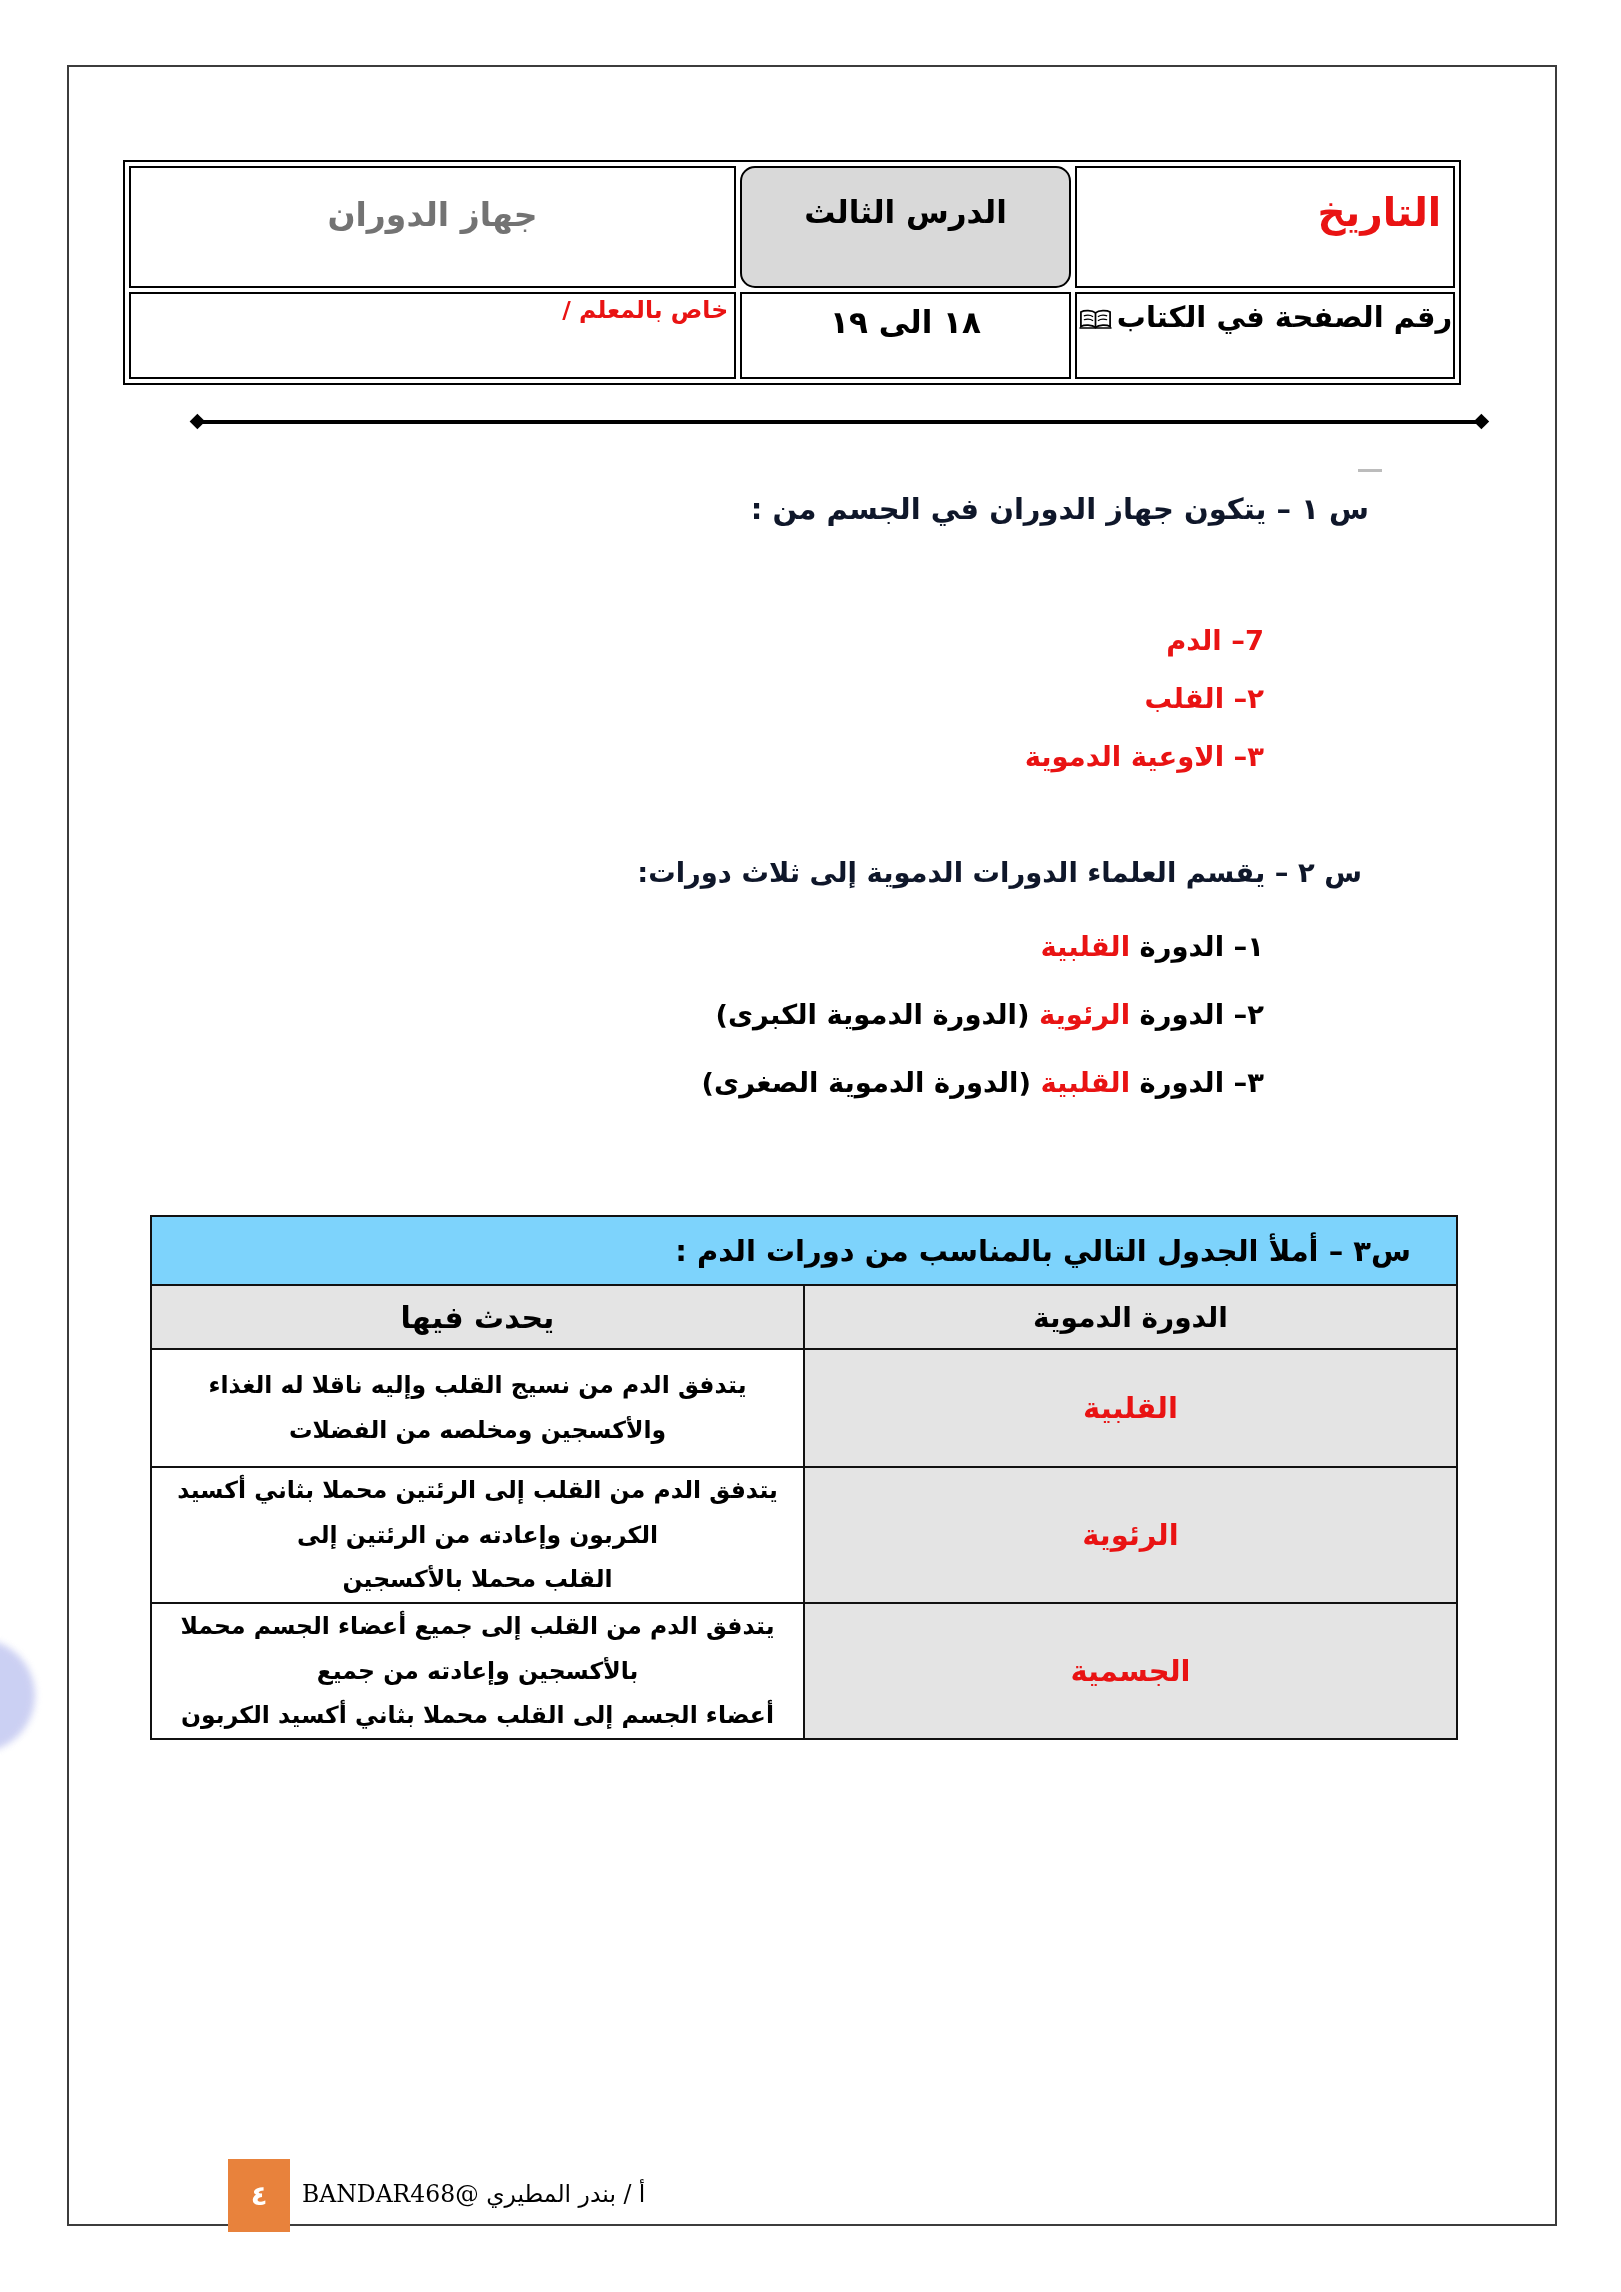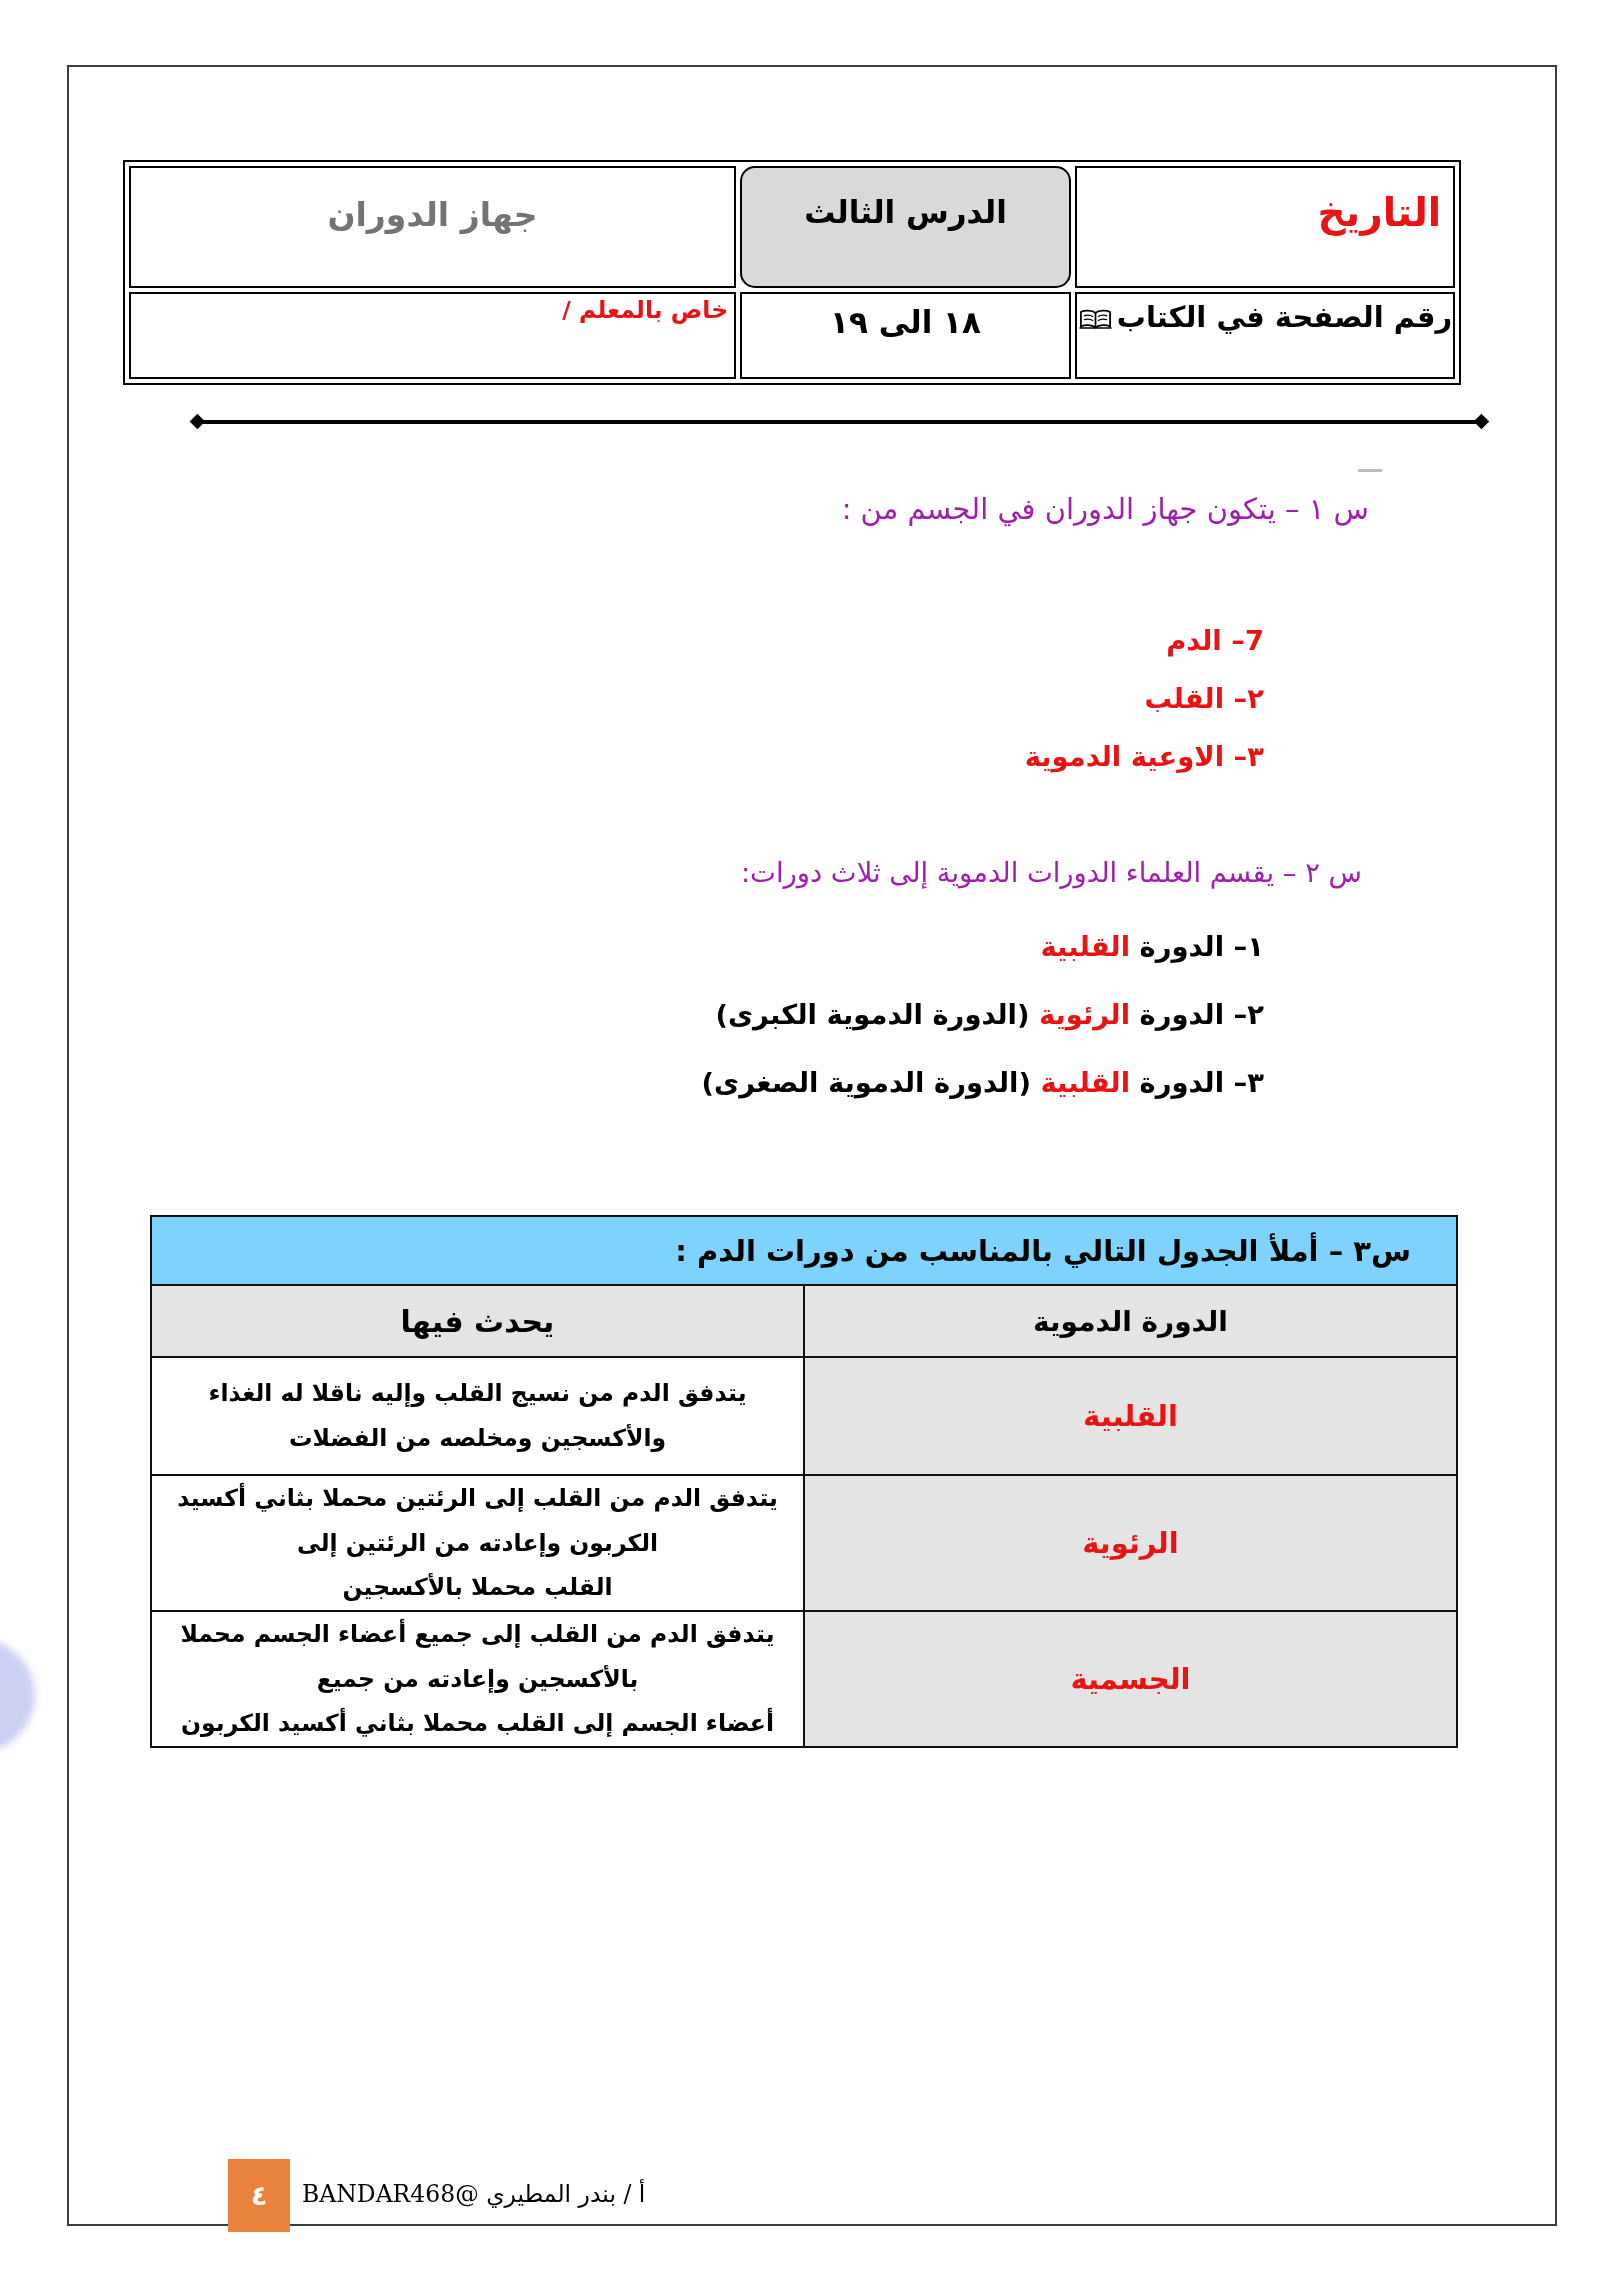--- a/index.html
+++ b/index.html
@@ -44,37 +44,37 @@
   .t-teacher{color:#e91313;font-size:23.5px;font-weight:bold;}
   .book-icon{display:inline-block;vertical-align:-3.9px;margin-right:3.9px;}
   
   .divider{position:absolute;left:192px;top:414px;width:1295px;height:14.7px;z-index:2;}
   .divider .bar{position:absolute;left:5.9px;right:5.9px;top:5.9px;height:3.9px;background:#000;}
   .divider .dia{position:absolute;top:2px;width:10.8px;height:10.8px;background:#000;transform:rotate(45deg);}
   .divider .dia.start{right:0;}
   .divider .dia.end{left:0;}
   .gray-dash{position:absolute;left:1358px;top:469px;width:23.5px;height:2.9px;background:#bcbcbc;z-index:2;}
   
-  .q-text{position:absolute;font-weight:normal;color:#a21caf;white-space:nowrap;z-index:2;}
+  .q-text{position:absolute;font-weight:bold;color:#0f172a;white-space:nowrap;z-index:2;}
   .q1-text{right:252px;top:492px;font-size:29px;}
   .q2-text{right:259px;top:857px;font-size:27.4px;}
   .q1-answers{position:absolute;right:357px;top:612px;text-align:right;z-index:2;}
   .q1-answers .ans{font-size:27.4px;font-weight:bold;color:#e91313;line-height:58px;white-space:nowrap;}
   .q2-answers{position:absolute;right:357px;top:913px;text-align:right;z-index:2;}
   .q2-answers .ans{font-size:27.4px;font-weight:bold;color:#000;line-height:68px;white-space:nowrap;}
   .q2-answers .hl{color:#e91313;}
   
   .q3-table{
     position:absolute;left:150px;top:1215px;width:1308px;z-index:2;
     border-collapse:collapse;table-layout:fixed;background:#fff;
   }
   .q3-table td{border:2px solid #111;box-sizing:border-box;padding:0 9.8px;}
   .q3-caption{height:69px;text-align:right;padding-right:45px !important;
     font-size:29px;font-weight:bold;color:#000;background:#7dd3fc;border-bottom-width:2.9px !important;}
-  .q3-head td{background:#e4e4e4;height:72px;text-align:center;font-weight:bold;color:#000;}
+  .q3-head td{background:#e4e4e4;height:64px;text-align:center;font-weight:bold;color:#000;}
   .q3-col-cycle{width:378px;font-size:28px;}
   .q3-col-desc{font-size:30px;}
   .q3-row .cell-cycle{background:#e4e4e4;text-align:center;color:#e91313;font-weight:bold;font-size:29px;}
   .q3-row .cell-desc{background:#fff;text-align:center;color:#000;font-weight:bold;font-size:23.5px;
     white-space:pre-line;line-height:1.9;}
   .q3-row.h120 td{height:118px;}
   .q3-row.h122 td{height:120px;}
   
   .page-num-box{
     position:absolute;left:228px;top:2159px;width:62px;height:73px;background:#e8823c;

